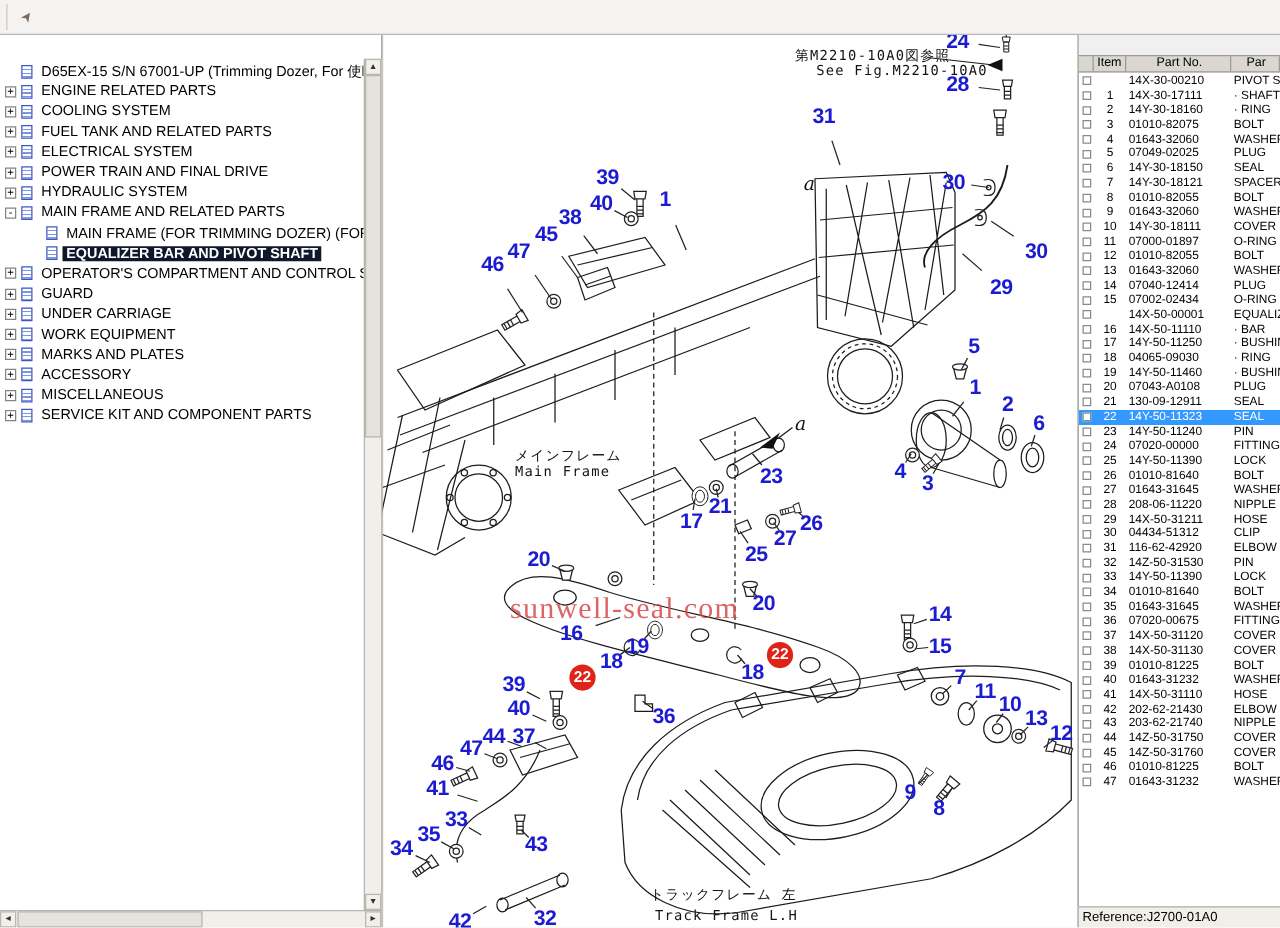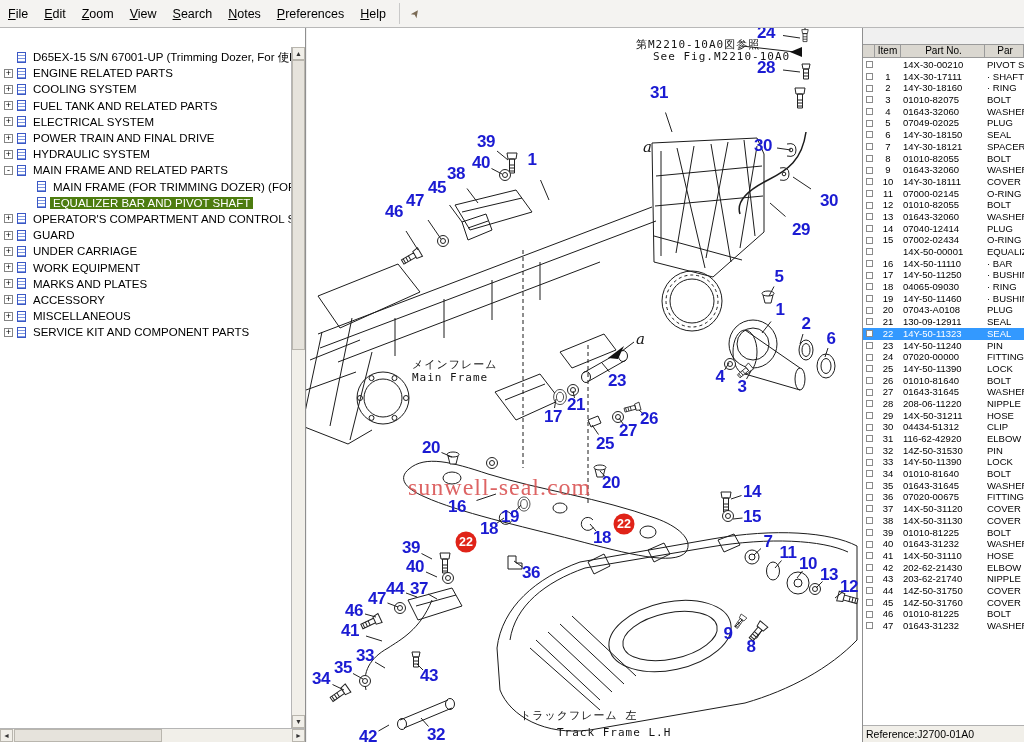--- a/index.html
+++ b/index.html
@@ -33,21 +33,21 @@
     flex:0 0 auto;width:9px;height:9px;box-sizing:border-box;border:1px solid #848484;background:#fff;
     font-size:9px;line-height:7px;text-align:center;margin-right:4px;color:#000;
   }
   .exp-spacer{flex:0 0 auto;width:13px;}
   .doc-icon{
     flex:0 0 auto;width:9px;height:11px;box-sizing:border-box;margin-right:4px;
     border:1px solid #3a57c4;
     background:repeating-linear-gradient(#fff 0 2px,#7d96e0 2px 3px);
   }
   .tree-label{padding:0 3px;}
-  .tree-label.selected{background:#4d7c0f;color:#fff;}
+  .tree-label.selected{background:#0f172a;color:#fff;font-weight:bold;}
   
   .sb{background:#f1efe9;position:absolute;z-index:6;}
   #tree-vscroll{right:0;top:19px;bottom:14px;width:14px;border-left:1px solid #b5b5b5;box-sizing:border-box;}
   #tree-hscroll{left:0;bottom:0;height:14px;right:0;border-top:1px solid #b5b5b5;box-sizing:border-box;}
   .sb-btn{position:absolute;width:13px;height:13px;background:#f1efe9;border:1px solid #b9b6ae;
     box-sizing:border-box;font-size:7px;line-height:11px;text-align:center;color:#333;}
   .sb-thumb{position:absolute;background:#e6e3dc;border:1px solid #b9b6ae;box-sizing:border-box;}
   #vthumb{left:0;top:13px;width:13px;height:290px;}
   #hthumb{left:14px;top:0;width:148px;height:13px;}
   
@@ -99,30 +99,20 @@
   #ref-bar{
     position:absolute;left:0;right:0;bottom:0;height:17px;line-height:16px;
     background:#f1efe9;border-top:1px solid #b0b0b0;font-size:10.5px;padding-left:3px;
     box-sizing:border-box;
   }
 </style>
 </head>
 <body>
 
 <div id="menubar">
-  <span id="menu-items" style="display:flex;">
-      <span class="menu-item"><u>F</u>ile</span>
-      <span class="menu-item"><u>E</u>dit</span>
-      <span class="menu-item"><u>Z</u>oom</span>
-      <span class="menu-item"><u>V</u>iew</span>
-      <span class="menu-item"><u>S</u>earch</span>
-      <span class="menu-item"><u>N</u>otes</span>
-      <span class="menu-item"><u>P</u>references</span>
-      <span class="menu-item"><u>H</u>elp</span>
-    </span>
   <span class="menu-sep"></span>
   <span class="pointer-glyph">➤</span>
 </div>
 
 <div id="diagram"></div>
 
 <svg id="art" width="1024" height="742" viewBox="0 0 1024 742">
   <defs>
     <g id="bv">
         <path d="M-5,0 L5,0 L4,6 L-4,6 Z M-2.5,6 h5 v14 h-5 Z" fill="#fff" stroke="#222"></path>
@@ -388,21 +378,21 @@
     <div class="callout" style="left: 849px; top: 587px;">12</div>
     <div class="callout" style="left: 728px; top: 634px;">9</div>
     <div class="callout" style="left: 751px; top: 647px;">8</div>
     <div class="callout red" style="left: 466px; top: 542px;">22</div>
     <div class="callout red" style="left: 624px; top: 524px;">22</div>
     <div class="note jp" style="left: 636px; top: 37px;">第M2210-10A0図参照</div>
     <div class="note jp" style="left: 636px; top: 50px; margin-left: 17px;">See Fig.M2210-10A0</div>
     <div class="note jp" style="left: 412px; top: 357px;">メインフレーム</div>
     <div class="note jp" style="left: 412px; top: 371px;">Main Frame</div>
     <div class="note jp" style="left: 520px; top: 708px;">トラックフレーム 左</div>
-    <div class="note jp" style="left: 524px; top: 726px; margin-left: 33px;">Track Frame L.H</div>
+    <div class="note jp" style="left: 524px; top: 726px;">Track Frame L.H</div>
     <div class="note ref" style="left: 643px; top: 138px;">a</div>
     <div class="note ref" style="left: 636px; top: 330px;">a</div>
   </div>
 
 <div id="watermark">sunwell-seal.com</div>
 
 <div id="left-panel">
   <div id="tree">
       <div class="tree-row" style="padding-left: 4px;">
         <span class="exp-spacer"></span>
@@ -602,21 +592,21 @@
         </span>
         <span class="tcell c-item">10</span>
         <span class="tcell c-pn">14Y-30-18111</span>
         <span class="tcell c-name">COVER</span>
       </div>
       <div class="trow">
         <span class="cbcell">
           <span class="cbox"></span>
         </span>
         <span class="tcell c-item">11</span>
-        <span class="tcell c-pn">07000-02145</span>
+        <span class="tcell c-pn">07000-01897</span>
         <span class="tcell c-name">O-RING</span>
       </div>
       <div class="trow">
         <span class="cbcell">
           <span class="cbox"></span>
         </span>
         <span class="tcell c-item">12</span>
         <span class="tcell c-pn">01010-82055</span>
         <span class="tcell c-name">BOLT</span>
       </div>

